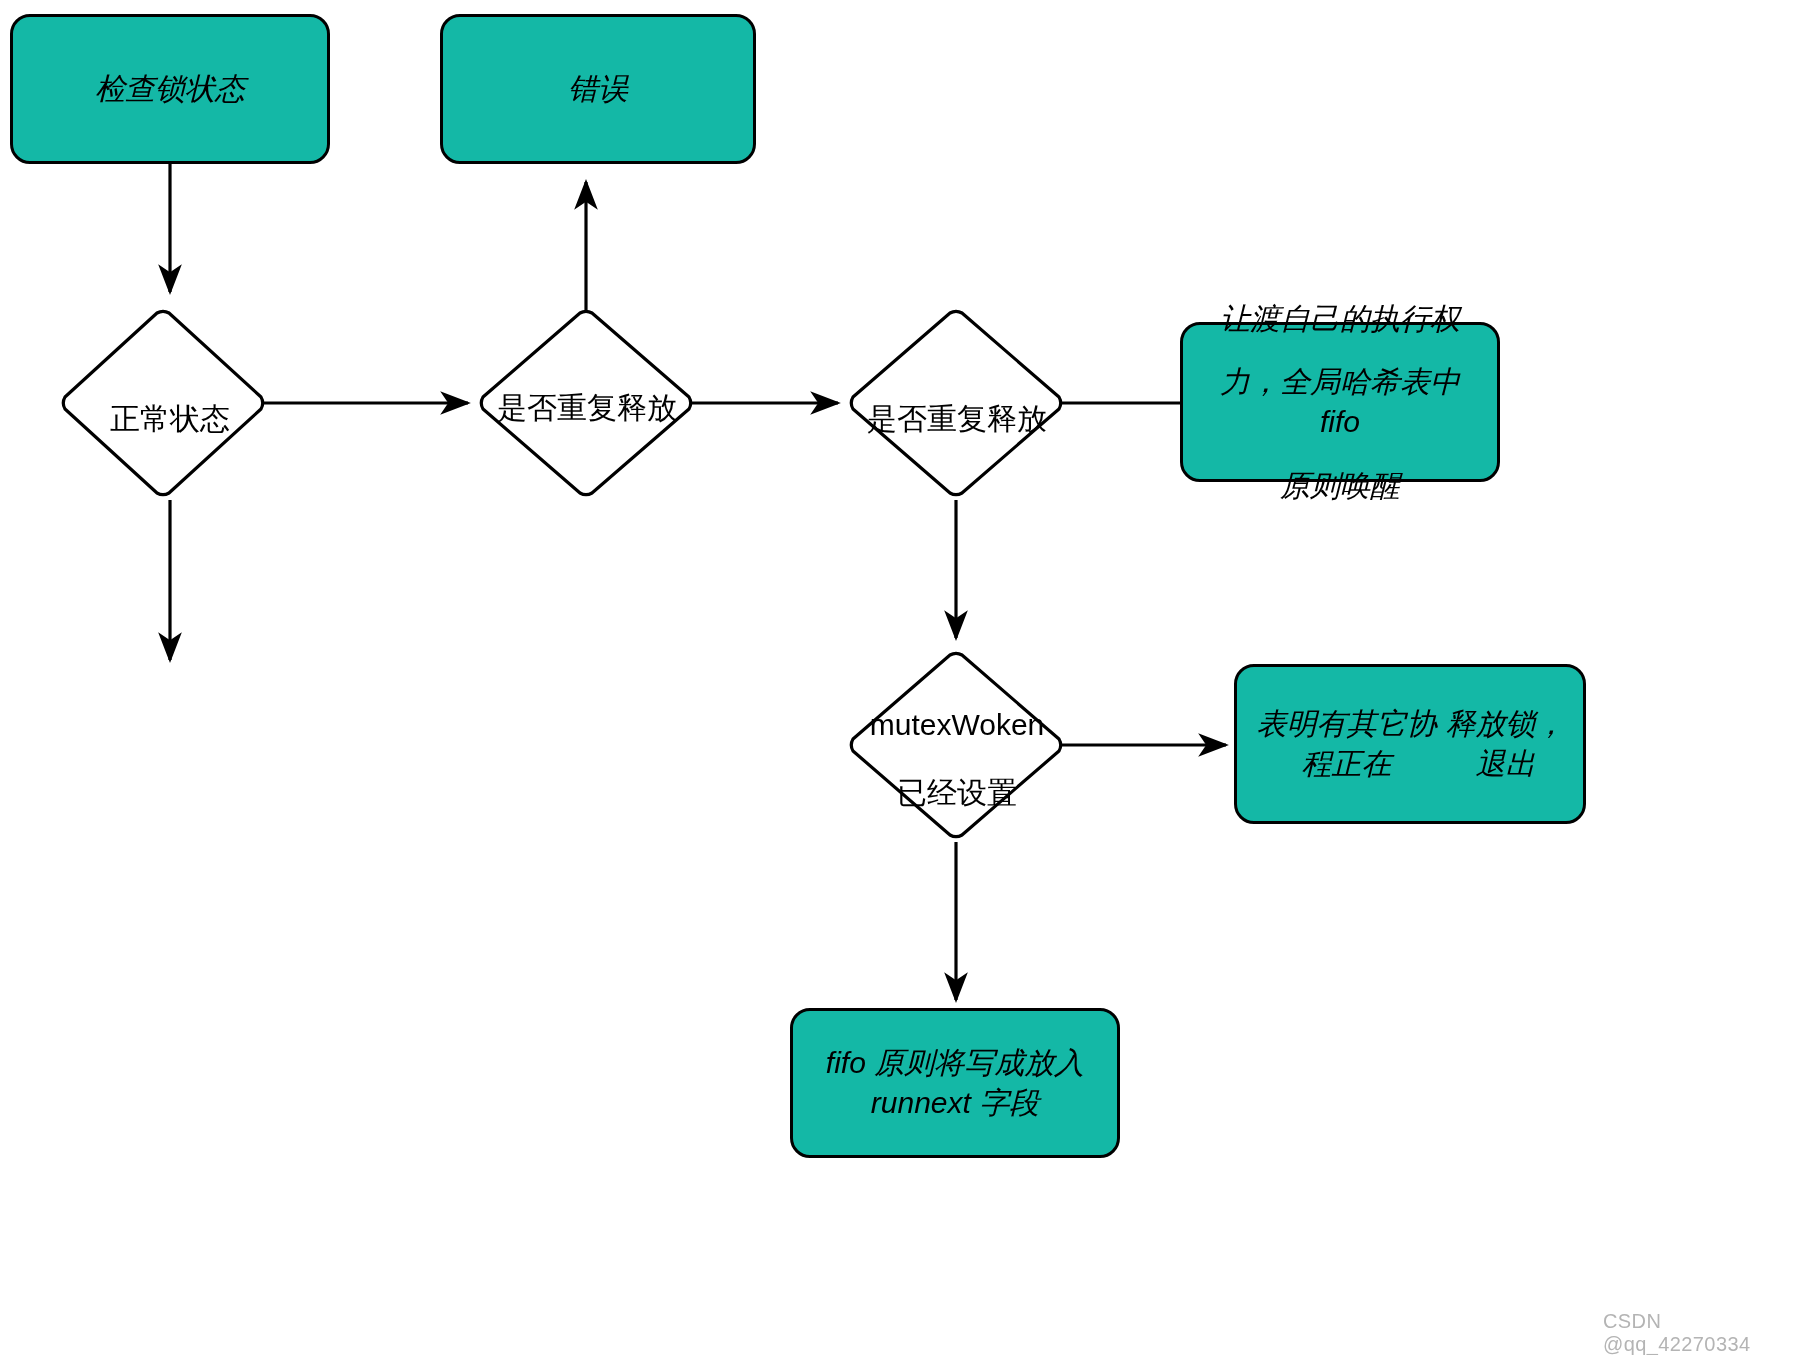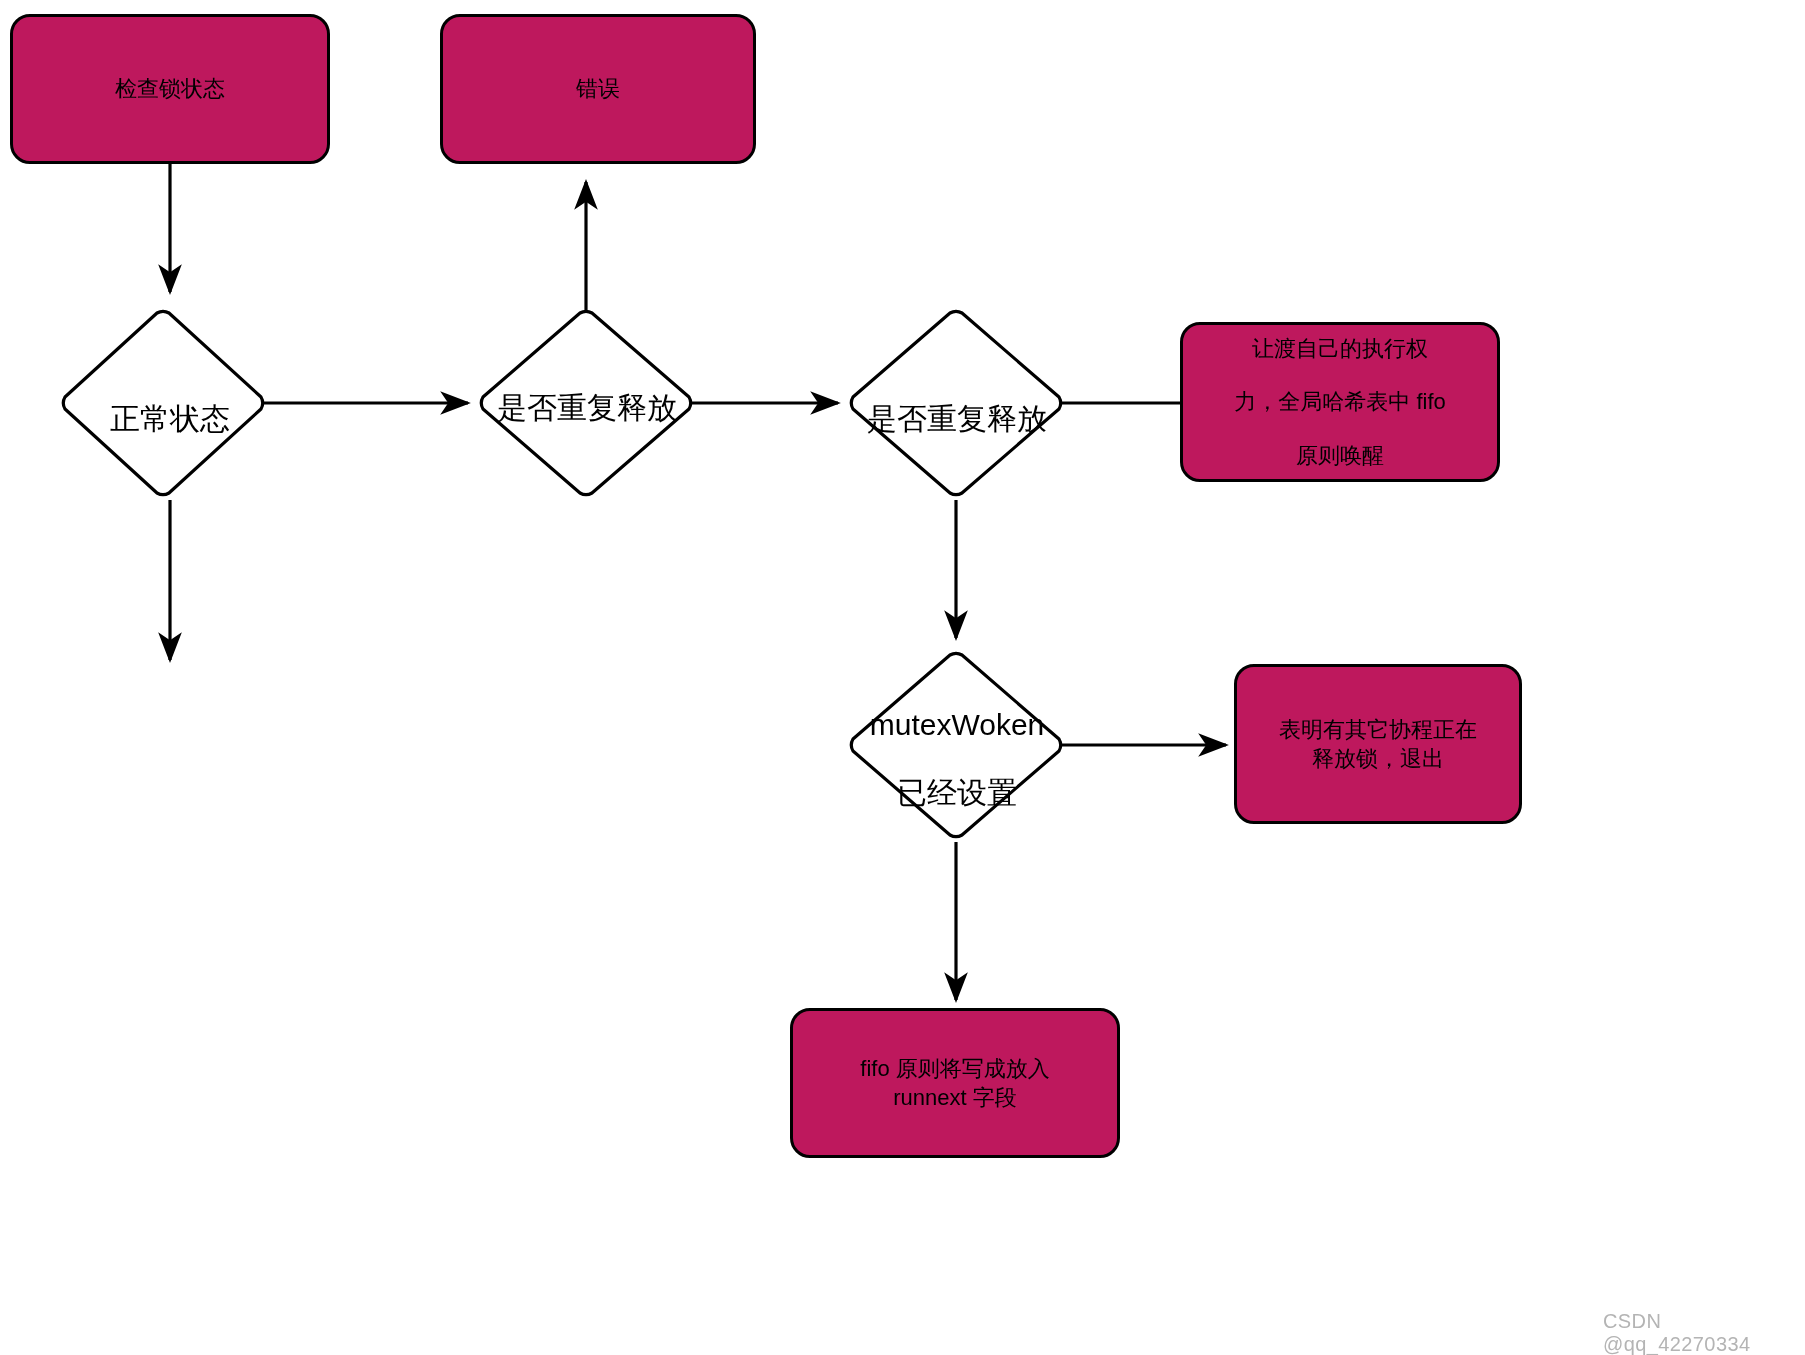--- a/index.html
+++ b/index.html
@@ -32,23 +32,24 @@
     align-items: center;
     justify-content: center;
     text-align: center;
     color: #000000;
     line-height: 1.32;
     white-space: pre-line;
   }
   .proc {
     border: 3px solid #000000;
     border-radius: 20px;
-    background: #be185d;
-    font-size: 22px;
+    background: #14b8a6;
+    font-size: 30px;
     padding: 6px 14px;
+    font-style: italic;
   }
   .decision {
     background: transparent;
     font-size: 30px;
     z-index: 3;
   }
   .decision .dlabel {
     position: relative;
     z-index: 4;
     background: transparent;
@@ -102,21 +103,21 @@
     <span>错误</span>
   </div>
 
 
   <div class="node proc" style="left:1180px; top:322px; width:320px; height:160px; flex-direction:column;gap:24px;">
     <span>让渡自己的执行权</span>
     <span>力，全局哈希表中 fifo</span>
     <span>原则唤醒</span>
   </div>
 
-  <div class="node proc" style="left:1234px; top:664px; width:288px; height:160px; flex-direction:column;">
+  <div class="node proc" style="left:1234px; top:664px; width:352px; height:160px; ">
     <span>表明有其它协程正在</span>
     <span>释放锁，退出</span>
   </div>
 
   <div class="node proc" style="left:790px; top:1008px; width:330px; height:150px; flex-direction:column;">
     <span>fifo 原则将写成放入</span>
     <span>runnext 字段</span>
   </div>
 
   <div class="node decision" style="left:40px; top:375px; width:260px; height:60px;">

